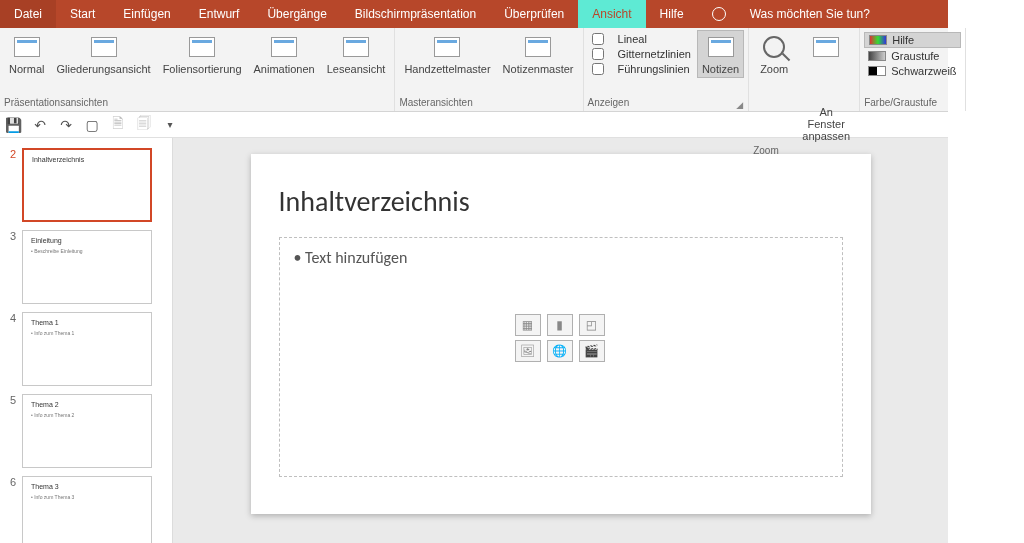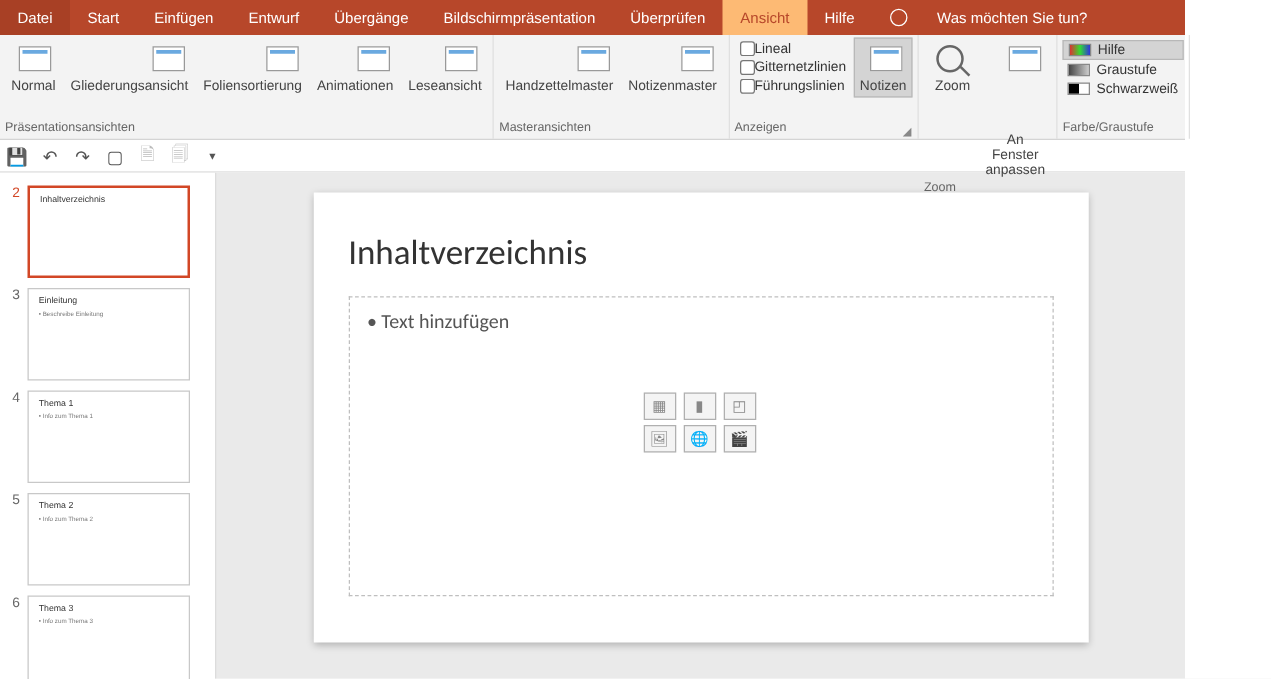--- a/index.html
+++ b/index.html
@@ -2,36 +2,36 @@
 <html><head>
 <meta charset="utf-8">
 <style>
   * { margin: 0; padding: 0; box-sizing: border-box; }
   body { font-family: "Segoe UI", sans-serif; font-size: 12px; background: #fff; color: #333; overflow: hidden; }
   .app { width: 948px; height: 543px; display: flex; flex-direction: column; }
 
   
   .tabs { background: #b7472a; color: #fff; height: 28px; display: flex; align-items: stretch; user-select: none; }
   .tabs .tab { padding: 0 14px; display: flex; align-items: center; cursor: pointer; height: 100%; font-size: 12px; }
-  .tabs .tab.active { background: #fdba74; color: #b7472a; }
+  .tabs .tab.active { background: #5eead4; color: #b7472a; }
   .tabs .tab.file { background: #a84025; }
   .tabs .help { display: flex; align-items: center; gap: 24px; }
   .tabs .bulb-icon { width: 14px; height: 14px; border: 1px solid #fff; border-radius: 50%; position: relative; }
 
   
   .ribbon { background: #f3f3f3; height: 84px; display: flex; border-bottom: 1px solid #d4d4d4; position: relative; }
   .group { display: flex; flex-direction: column; padding: 2px 4px 1px 4px; border-right: 1px solid #e0e0e0; position: relative; }
   .group-body { flex: 1; display: flex; align-items: flex-start; gap: 2px; }
   .group-label { font-size: 10px; color: #666; text-align: left; line-height: 12px; padding-bottom: 1px; }
-  .rbtn { display: flex; flex-direction: column; align-items: flex-end; justify-content: flex-start; padding: 2px 4px; cursor: pointer; border: 1px solid transparent; }
+  .rbtn { display: flex; flex-direction: column; align-items: center; justify-content: flex-start; padding: 2px 4px; cursor: pointer; border: 1px solid transparent; }
   .rbtn.active { background: #d4d4d4; border: 1px solid #b8b8b8; }
   .rbtn .ic { width: 32px; height: 28px; display: flex; align-items: center; justify-content: center; }
   .rbtn .lbl { font-size: 11px; color: #444; text-align: center; line-height: 12px; margin-top: 2px; white-space: nowrap; }
   .vstack { display: flex; flex-direction: column; gap: 1px; }
-  .chkrow { display: flex; align-items: center; gap: 0; padding: 1px 4px; cursor: pointer; }
+  .chkrow { display: flex; align-items: center; gap: 14px; padding: 1px 4px; cursor: pointer; }
   .chkrow input { width: 12px; height: 12px; }
   .chkrow span { font-size: 11px; color: #333; }
   .colorrow { display: flex; align-items: center; gap: 5px; padding: 1px 4px; cursor: pointer; font-size: 11px; }
   .colorrow .sw { width: 18px; height: 10px; border: 1px solid #888; }
   .dlaunch { position: absolute; right: 2px; bottom: 1px; width: 10px; height: 10px; font-size: 9px; color: #888; cursor: pointer; }
 
   
   .pg { width: 26px; height: 20px; background: #fff; border: 1px solid #999; position: relative; }
   .pg::before { content: ""; position: absolute; left: 2px; right: 2px; top: 2px; height: 3px; background: #6aa9e0; }
   .mag { width: 22px; height: 22px; border: 2px solid #666; border-radius: 50%; position: relative; }

